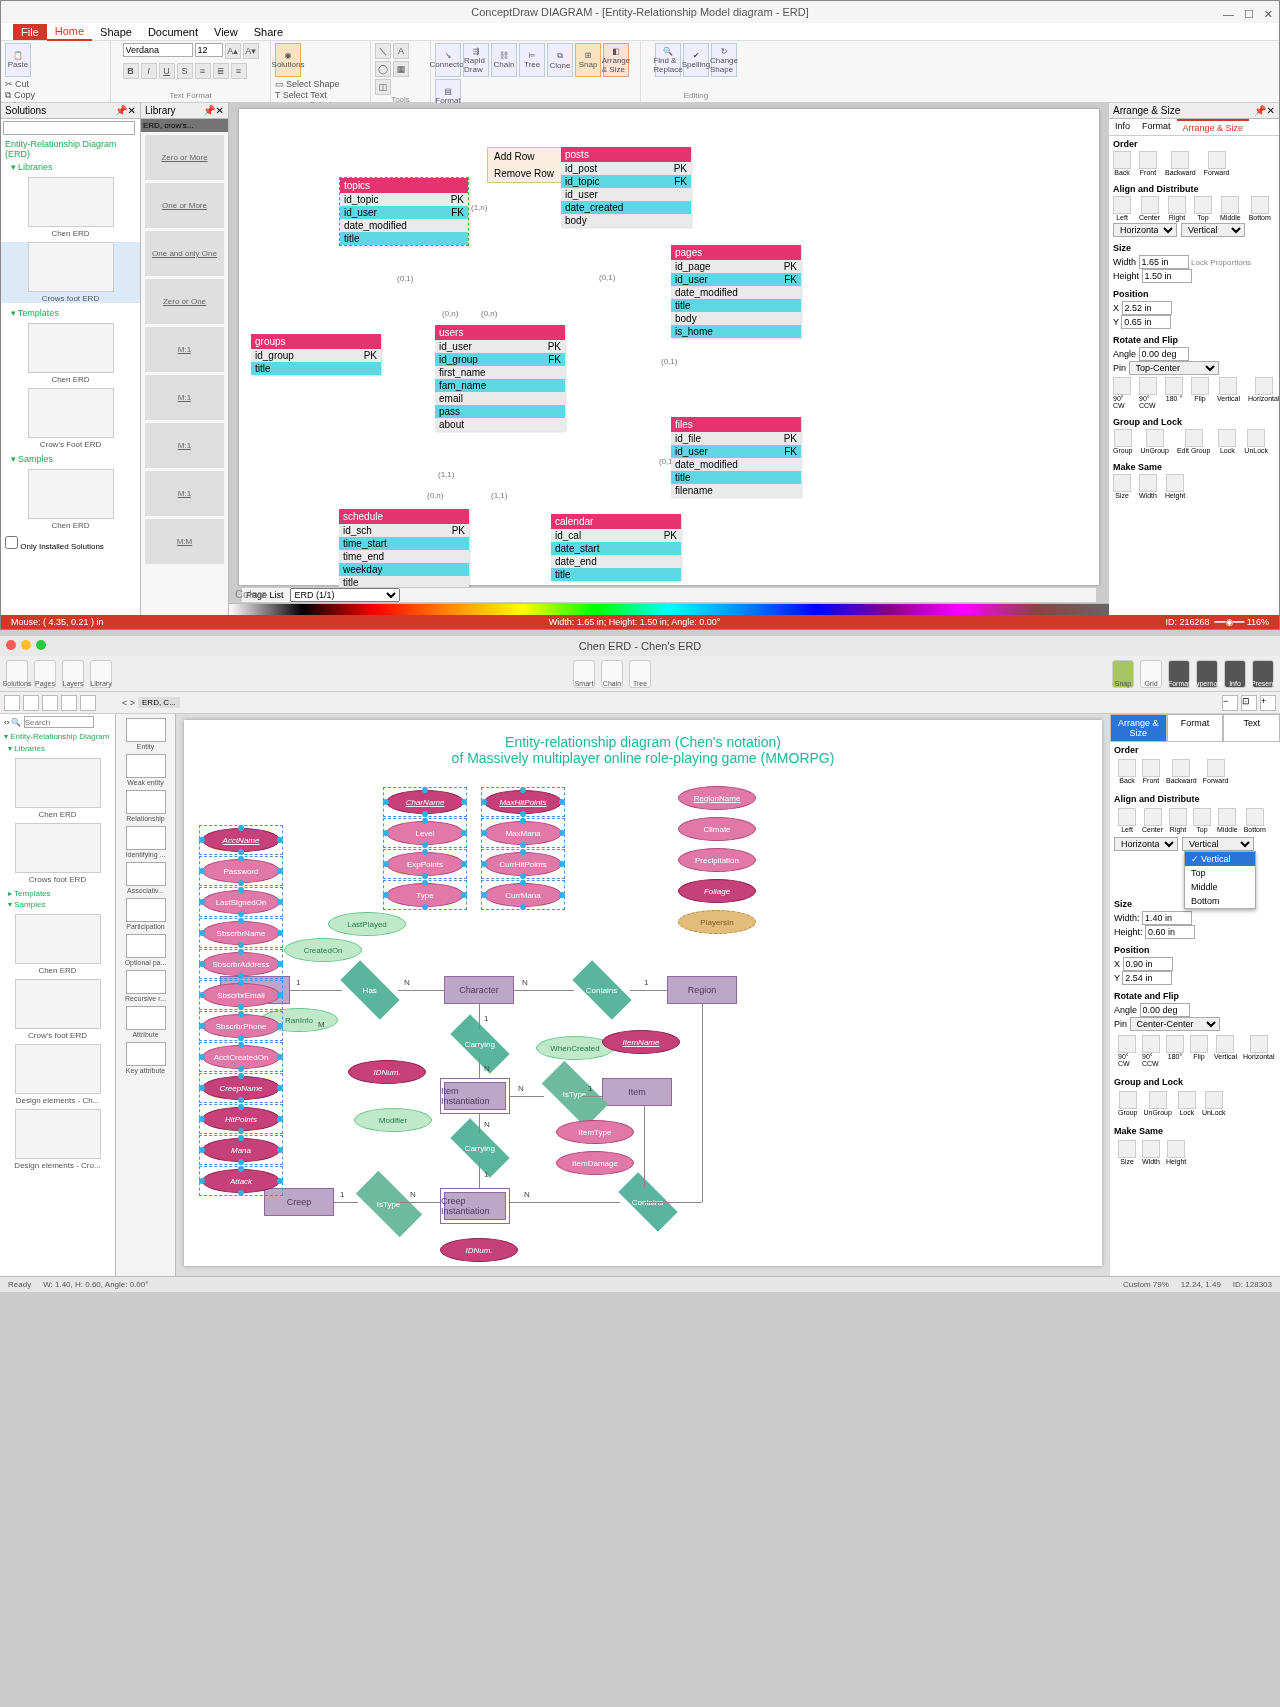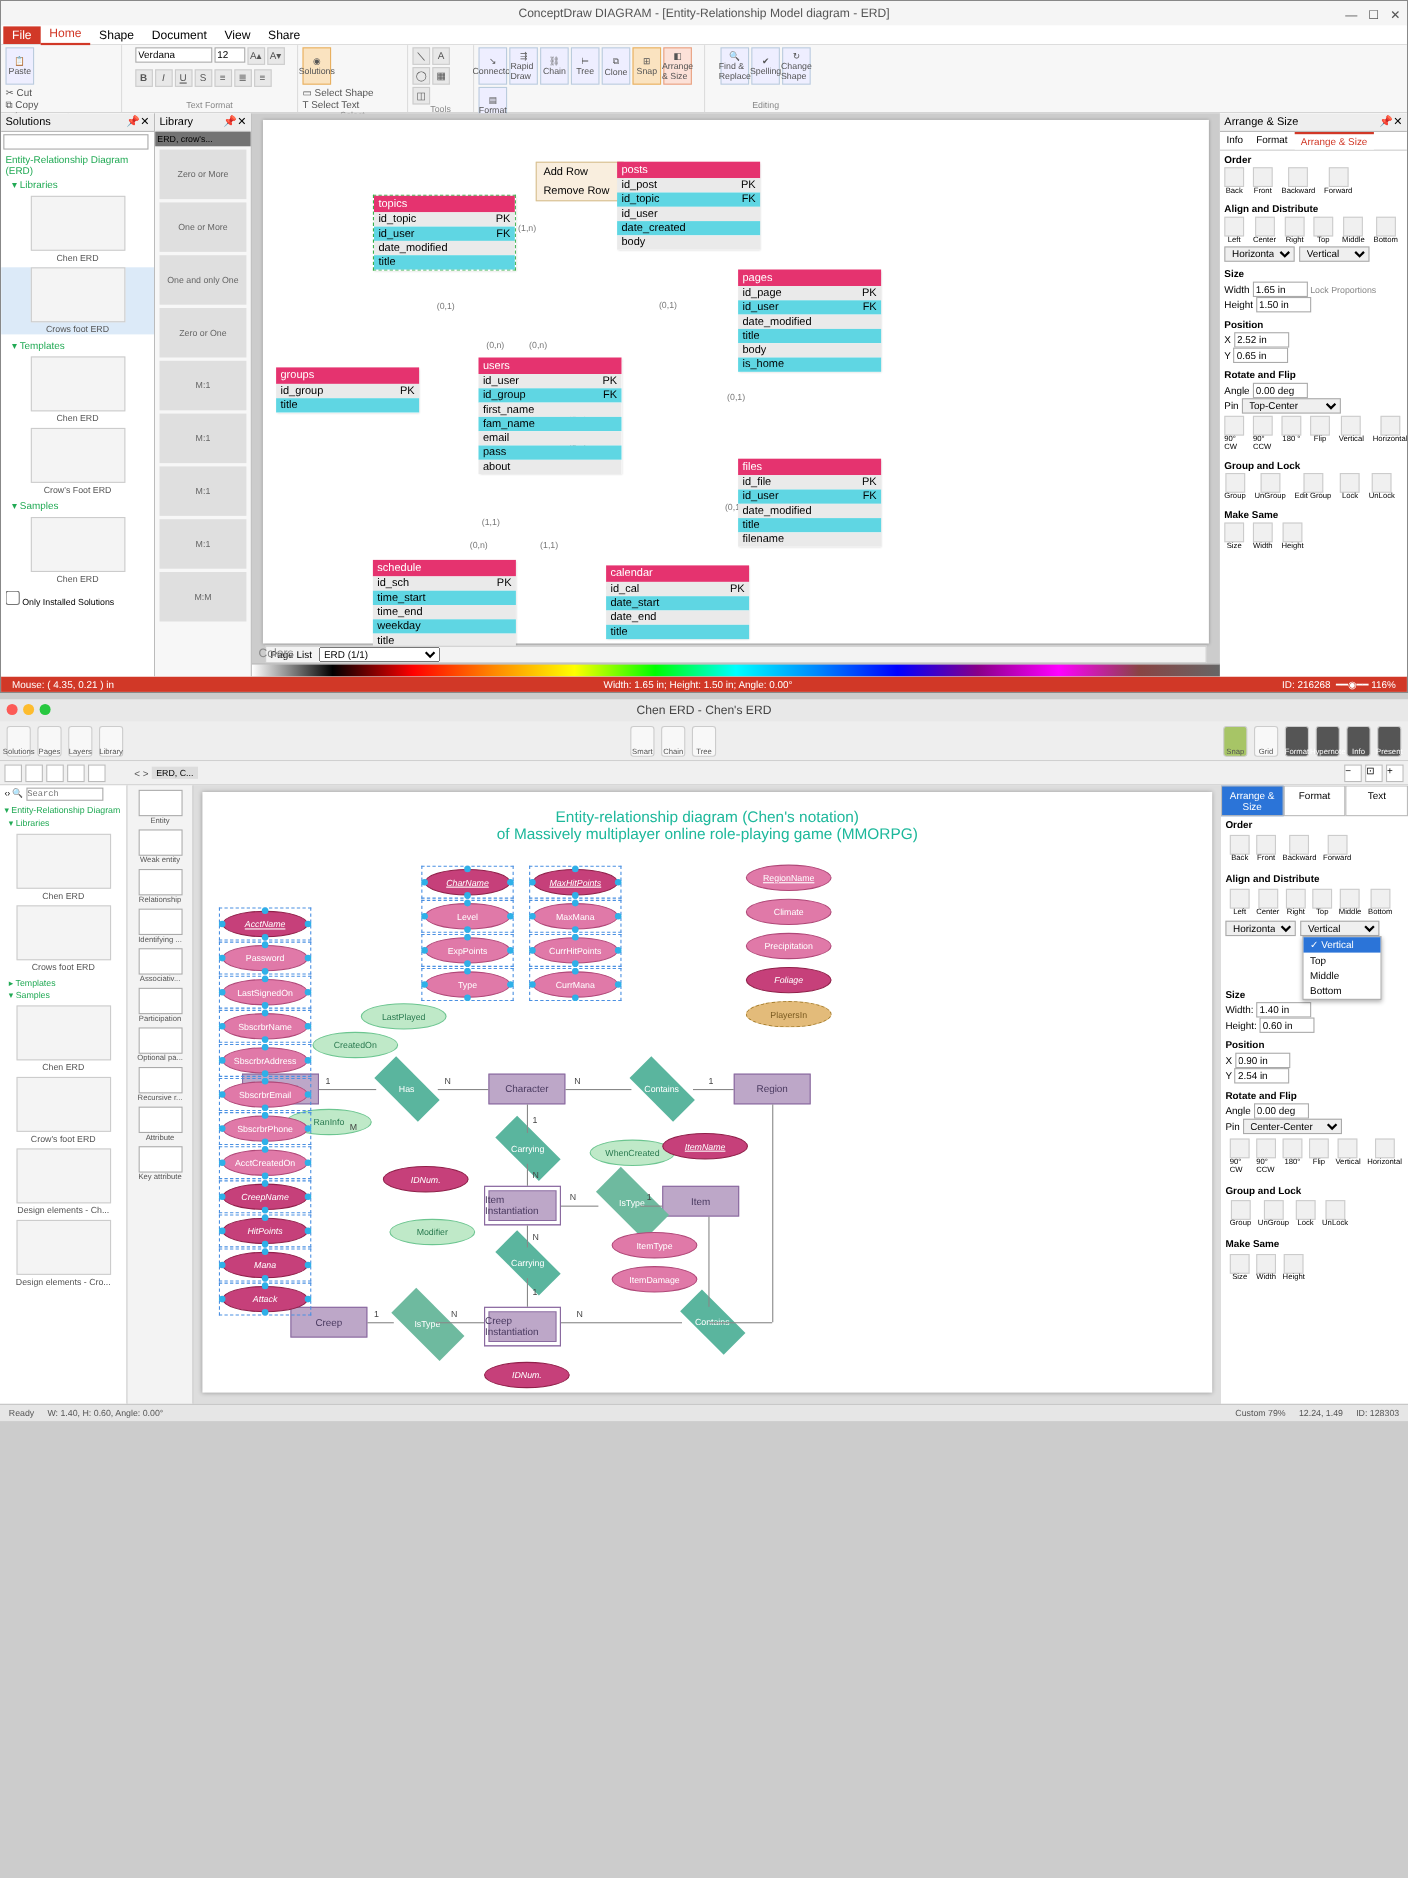--- a/index.html
+++ b/index.html
@@ -1,20 +1,20 @@
 <!DOCTYPE html>
 <html><head>
 <meta charset="utf-8">
 <style>
 * { margin:0; padding:0; box-sizing:border-box; font-family:"Segoe UI",Verdana,Arial,sans-serif; }
 body { background:#ccc; width:1280px; }
 .app { background:#fff; border:1px solid #888; }
 .titlebar { background:#f5f5f5; height:22px; font-size:11px; text-align:center; line-height:22px; position:relative; color:#555; }
 .titlebar .winbtns { position:absolute; right:6px; top:2px; display:flex; gap:10px; font-size:11px; }
-.menubar { display:flex; font-size:11px; background:#fff; border-bottom:1px solid #ddd; height:18px; align-items:center; padding-left:2px; }
+.menubar { display:flex; font-size:11px; background:#fff; border-bottom:1px solid #ddd; height:18px; align-items:center; padding-left:12px; }
 .menubar span { padding:2px 8px; cursor:pointer; }
 .menubar .file { background:#d13827; color:#fff; }
 .menubar .home { border-bottom:2px solid #d13827; color:#d13827; }
 
 .ribbon { display:flex; background:#f7f7f7; border-bottom:1px solid #ccc; height:62px; font-size:9px; color:#555; }
 .rgrp { border-right:1px solid #ddd; padding:2px 4px; display:flex; flex-direction:column; align-items:center; justify-content:space-between; }
 .rgrp .icons { display:flex; gap:2px; flex-wrap:wrap; align-items:center; }
 .rgrp .lbl { font-size:8px; color:#888; }
 .ribicon { width:16px; height:16px; background:#e8e8e8; border:1px solid #ccc; display:flex; align-items:center; justify-content:center; font-size:9px; }
 .ribbig { width:26px; height:34px; background:#eef; border:1px solid #bcd; display:flex; flex-direction:column; align-items:center; justify-content:center; font-size:8px; }
@@ -27,21 +27,21 @@
 .panel { border-right:1px solid #bbb; background:#fff; overflow:hidden; font-size:9px; }
 .panelhead { background:#eee; border-bottom:1px solid #bbb; padding:2px 4px; font-size:10px; display:flex; justify-content:space-between; align-items:center; }
 .panel .search { width:95%; margin:2px; border:1px solid #aaa; height:14px; font-size:9px; }
 .treehead { font-size:9px; color:#2a5; padding:2px 4px; }
 .treeitem { font-size:9px; color:#2a5; padding:1px 4px 1px 10px; }
 .thumbbox { margin:4px auto; text-align:center; font-size:8px; color:#555; }
 .thumb { width:86px; height:50px; background:#f4f4f4; border:1px solid #ccc; margin:0 auto 2px; }
 
 
 .libcol { background:#f7f7f7; }
-.libcell { height:45px; background:#dfdfdf; margin:3px 4px; font-size:8px; color:#666; display:flex; align-items:center; justify-content:center; }
+.libcell { height:45px; background:#dfdfdf; margin:3px 4px; font-size:8px; color:#666; display:flex; align-items:center; justify-content:center;text-decoration:underline; }
 
 
 .canvaswrap { background:#ccc; position:relative; overflow:hidden; }
 .canvas { position:absolute; left:10px; top:6px; right:10px; bottom:30px; background:#fff; box-shadow:0 0 3px rgba(0,0,0,.3); }
 .entity { position:absolute; width:130px; font-size:10px; box-shadow:1px 1px 2px rgba(0,0,0,.15); }
 .entity .ehead { background:#e5336f; color:#fff; padding:2px 4px; font-size:10px; }
 .entity .erow { padding:1px 4px; display:flex; justify-content:space-between; }
 .entity .erow.even { background:#eaeaea; }
 .entity .erow.odd { background:#5fd6e3; }
 .ctxmenu { position:absolute; background:#f9eede; border:1px solid #d8c090; font-size:10px; padding:0; width:80px; }
@@ -594,21 +594,21 @@
     <span style="background:#ddd;padding:1px 4px;font-size:8px">ERD, C...</span>
     <span style="flex:1"></span>
     <span class="tool">−</span>
     <span class="tool">⊡</span>
     <span class="tool">+</span>
   </div>
 
   <div class="macgrid">
 
     <div class="macpanel">
-      <div style="padding:2px 4px"><span>‹›</span> 🔍 <input style="width: 70px; border: 1px solid rgb(170, 170, 170); height: 12px; font-size: 8px; font-family: Liberation Mono, monospace;" placeholder="Search"></div>
+      <div style="padding:2px 4px"><span>‹›</span> 🔍 <input style="width: 70px; border: 1px solid rgb(170, 170, 170); height: 12px; font-size: 8px;" placeholder="Search"></div>
       <div style="color:#2a5;padding:2px 4px">▾ <span>Entity-Relationship Diagram</span></div>
       <div style="color:#2a5;padding:1px 8px">▾ <span>Libraries</span></div>
       <div class="thumbbox"><div class="thumb"></div><span>Chen ERD</span></div>
       <div class="thumbbox"><div class="thumb"></div><span>Crows foot ERD</span></div>
       <div style="color:#2a5;padding:1px 8px">▸ <span>Templates</span></div>
       <div style="color:#2a5;padding:1px 8px">▾ <span>Samples</span></div>
       <div id="macsamples">
           <div class="thumbbox"><div class="thumb"></div>Chen ERD</div>
           <div class="thumbbox"><div class="thumb"></div>Crow's foot ERD</div>
           <div class="thumbbox"><div class="thumb"></div>Design elements - Ch...</div>

